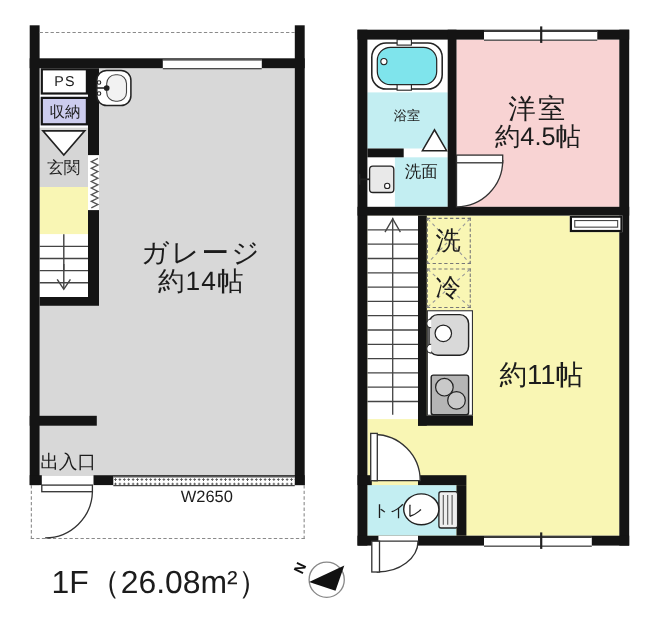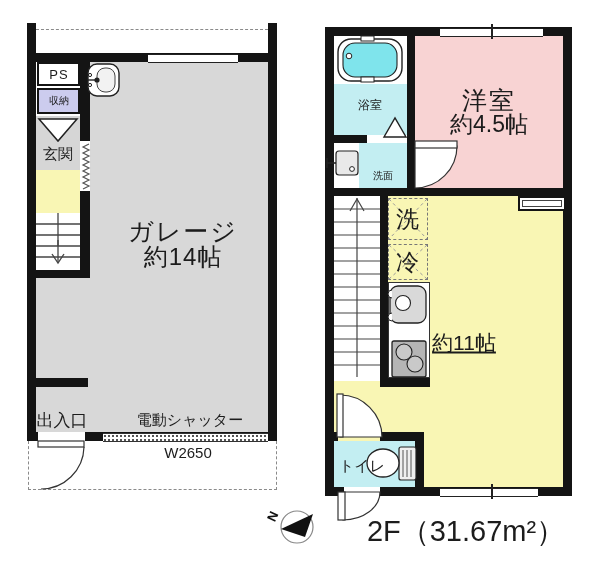--- a/index.html
+++ b/index.html
@@ -197,31 +197,30 @@
       <rect x="337" y="394" width="6" height="43" fill="#ffffff" stroke="#333" stroke-width="1.2"></rect>
     </g>
 
     <g>
       <path d="M 343 492 L 343 520 A 37 28 0 0 0 380 492 Z" fill="#ffffff" stroke="#333" stroke-width="1.2"></path>
       <rect x="338" y="492" width="7" height="28" fill="#ffffff" stroke="#333" stroke-width="1.2"></rect>
     </g>
   </svg>
 
   <div class="lbl" style="left:59px;top:74px;font-size:13px;">PS</div>
-  <div class="lbl" style="left:59px;top:101px;font-size:10px;letter-spacing:0;">収納</div>
+  <div class="lbl" style="left:59px;top:101px;font-size:14px;letter-spacing:0;">収納</div>
   <div class="lbl" style="left:58px;top:153px;font-size:15px;letter-spacing:0;">玄関</div>
   <div class="lbl" style="left:183px;top:231px;font-size:25px;letter-spacing:2px;">ガレージ</div>
   <div class="lbl" style="left:183px;top:257px;font-size:24px;letter-spacing:1px;">約14帖</div>
   <div class="lbl" style="left:62px;top:420px;font-size:17px;letter-spacing:0;">出入口</div>
-  <div class="lbl" style="left:190px;top:419px;font-size:15px;letter-spacing:0;">電動シャッター</div>
   <div class="lbl" style="left:188px;top:452px;font-size:15px;letter-spacing:0;">W2650</div>
+  <div class="lbl" style="left:146px;top:531px;font-size:29px;letter-spacing:0;">1F（26.08m²）</div>
 
   <div class="lbl" style="left:370px;top:105px;font-size:12px;letter-spacing:0;">浴室</div>
-  <div class="lbl" style="left:383px;top:176px;font-size:10px;letter-spacing:0;">洗面</div>
+  <div class="lbl" style="left:383px;top:156px;font-size:15px;letter-spacing:0;">洗面</div>
   <div class="lbl" style="left:489px;top:100px;font-size:25px;letter-spacing:2px;text-align:right;">洋室</div>
   <div class="lbl" style="left:489px;top:124px;font-size:23px;letter-spacing:0;">約4.5帖</div>
-  <div class="lbl" style="left:464px;top:342px;font-size:21px;letter-spacing:0;text-decoration:underline;">約11帖</div>
+  <div class="lbl" style="left:492px;top:342px;font-size:25px;letter-spacing:0;">約11帖</div>
   <div class="lbl" style="left:362px;top:465px;font-size:15px;letter-spacing:0;">トイレ</div>
   <div class="lbl" style="left:408px;top:219px;font-size:23px;">洗</div>
   <div class="lbl" style="left:408px;top:262px;font-size:23px;">冷</div>
-  <div class="lbl" style="left:466px;top:531px;font-size:29px;letter-spacing:0;">2F（31.67m²）</div>
 
 </div>
 
 </body></html>

